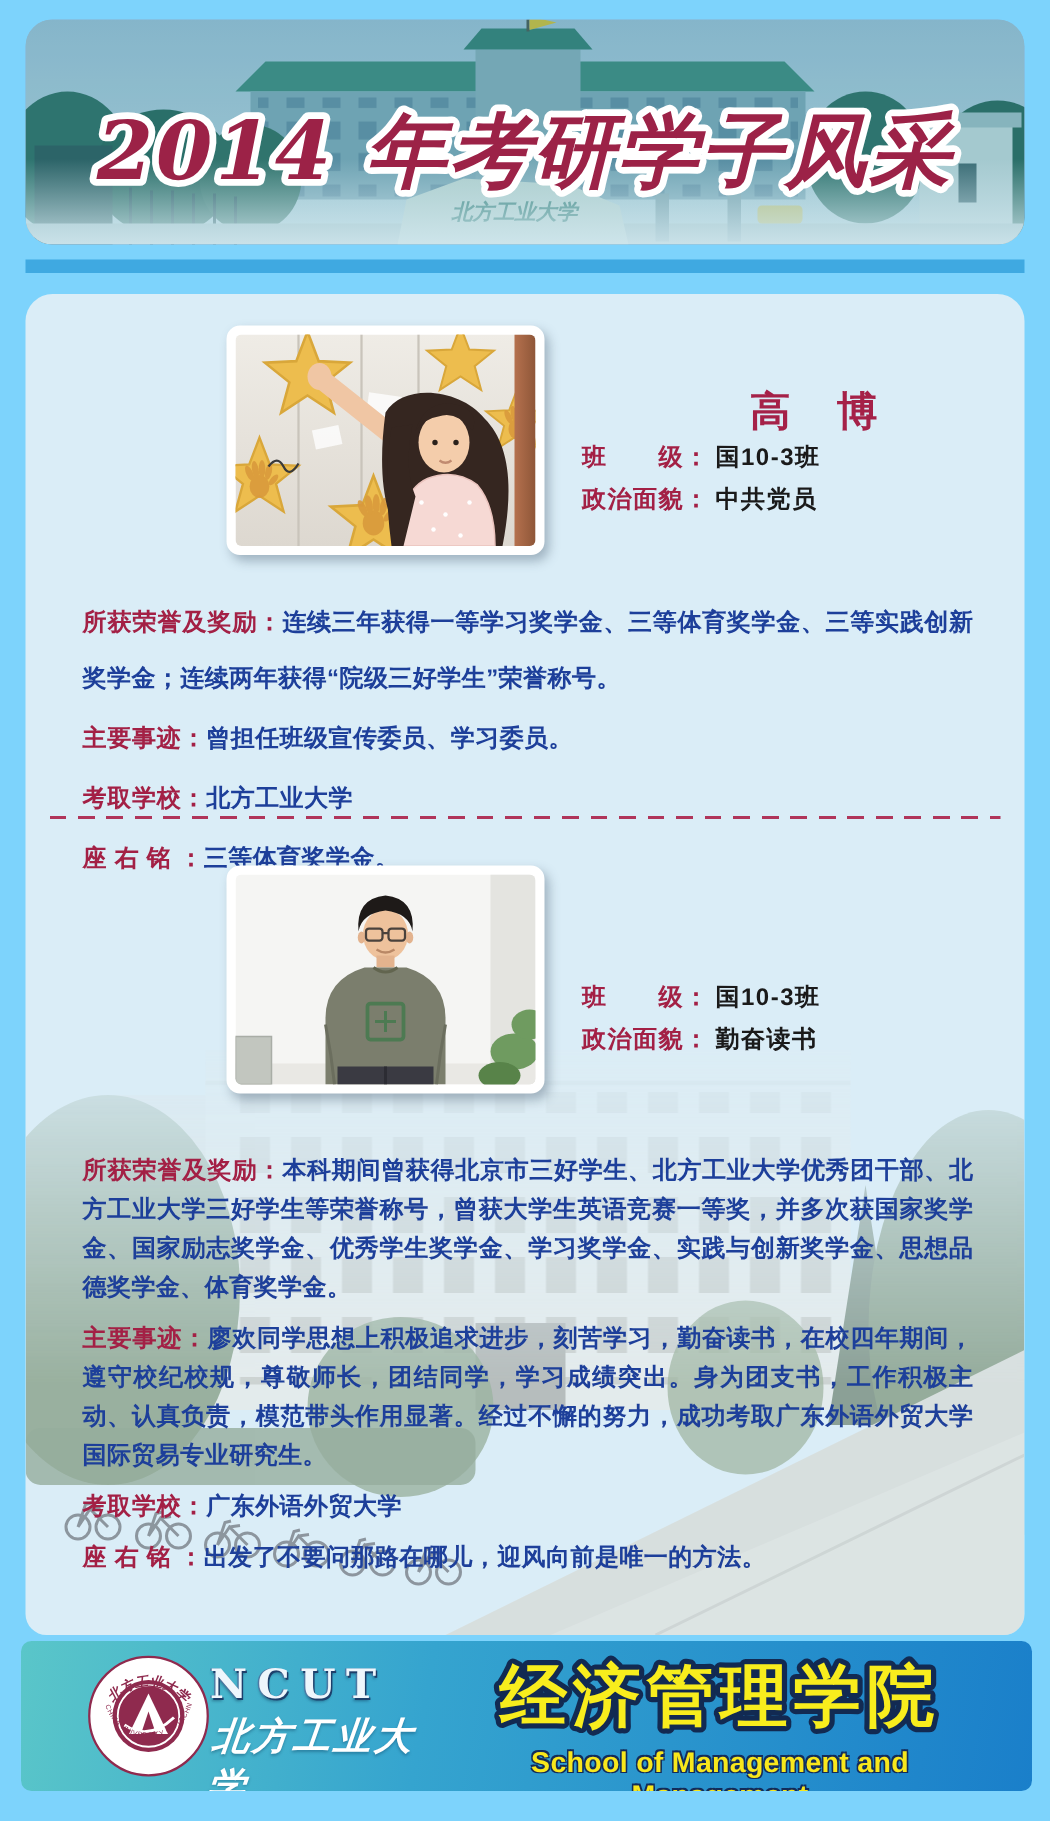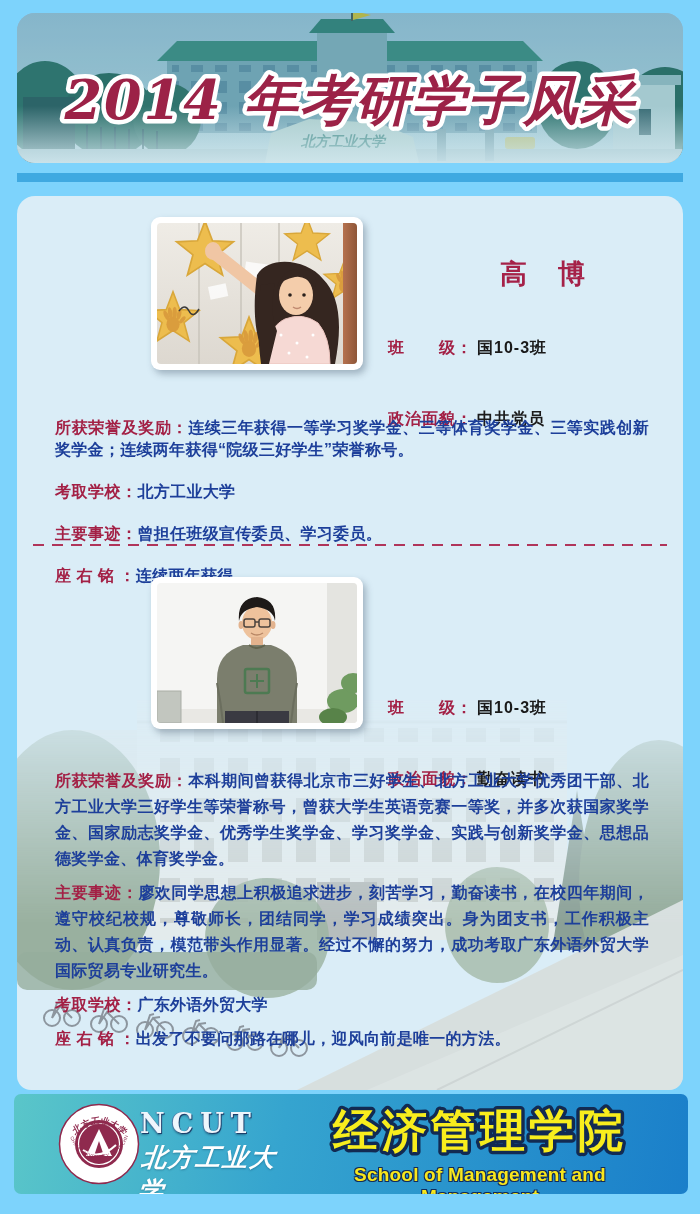--- a/index.html
+++ b/index.html
@@ -30,27 +30,27 @@
   .student-name { position:absolute; left:330px; width:240px; text-align:right;
     font-size:27px; font-weight:bold; color:#a52148; letter-spacing:2px; }
   .name1 { top:60px; }
   .name2 { top:418px; }
 
   .fields { position:absolute; left:371px; width:270px; }
   .fields1 { top:99px; }
   .fields2 { top:459px; }
   .field-row { display:flex; align-items:baseline; margin-bottom:7px; }
   .field-label { color:#a32045; font-weight:bold; font-size:16px; letter-spacing:1px; white-space:pre;font-family:Liberation Mono, monospace; }
-  .field-value { color:#1a1a1a; font-weight:bold; font-size:16px; letter-spacing:1px; margin-left:4px;margin-top:43px; }
+  .field-value { color:#1a1a1a; font-weight:bold; font-size:16px; letter-spacing:1px; margin-left:4px; }
 
   .sections { position:absolute; left:38px; width:594px; }
   .sections1 { top:201px; }
   .sections2 { top:551px;margin-top:21px; }
   .sec { text-align:justify; font-size:16px; }
-  .sections1 .sec { line-height:22px; margin-bottom:3px;margin-top:20px; }
+  .sections1 .sec { line-height:37px; margin-bottom:3px; }
   .sections2 .sec { line-height:26px; margin-bottom:8px; }
   .sec-label { color:#a32045; font-weight:bold; letter-spacing:.5px; }
   .sec-text { color:#1d3f9a; font-weight:bold; letter-spacing:.3px; }
 
   .divider { position:absolute; left:16px; top:348px; width:634px; height:2px;
     background:repeating-linear-gradient(90deg, #b0355a 0 11px, transparent 11px 19px); }
 
   
   .footer { position:absolute; left:14px; top:1094px; width:674px; height:100px; border-radius:7px;
     background:linear-gradient(100deg, #5ac6c9 0%, #35a4cf 40%, #1a7fca 100%); overflow:hidden; }
@@ -252,27 +252,27 @@
         <span class="field-label">政治面貌：</span>
         <span class="field-value">中共党员</span>
       </div>
     </div>
 
     <div class="sections sections1">
       <div class="sec">
         <span class="sec-label">所获荣誉及奖励：</span><span class="sec-text">连续三年获得一等学习奖学金、三等体育奖学金、三等实践创新奖学金；连续两年获得“院级三好学生”荣誉称号。</span>
       </div>
       <div class="sec">
+        <span class="sec-label">主要事迹：</span><span class="sec-text">曾担任班级宣传委员、学习委员。</span>
+      </div>
+      <div class="sec">
         <span class="sec-label">考取学校：</span><span class="sec-text">北方工业大学</span>
       </div>
       <div class="sec">
-        <span class="sec-label">主要事迹：</span><span class="sec-text">曾担任班级宣传委员、学习委员。</span>
-      </div>
-      <div class="sec">
-        <span class="sec-label">座 右 铭 ：</span><span class="sec-text">连续两年获得。</span>
+        <span class="sec-label">座 右 铭 ：</span><span class="sec-text">三等体育奖学金。</span>
       </div>
     </div>
 
     <div class="divider"></div>
 
     <div class="photo-frame photo2">
       <svg class="ph" width="200" height="140" viewBox="0 0 200 140">
         <rect width="200" height="140" fill="#f5f5f3"></rect>
         <rect x="170" y="0" width="30" height="140" fill="#e4e4e0"></rect>
         <rect x="0" y="126" width="200" height="14" fill="#e9e8e4"></rect>

